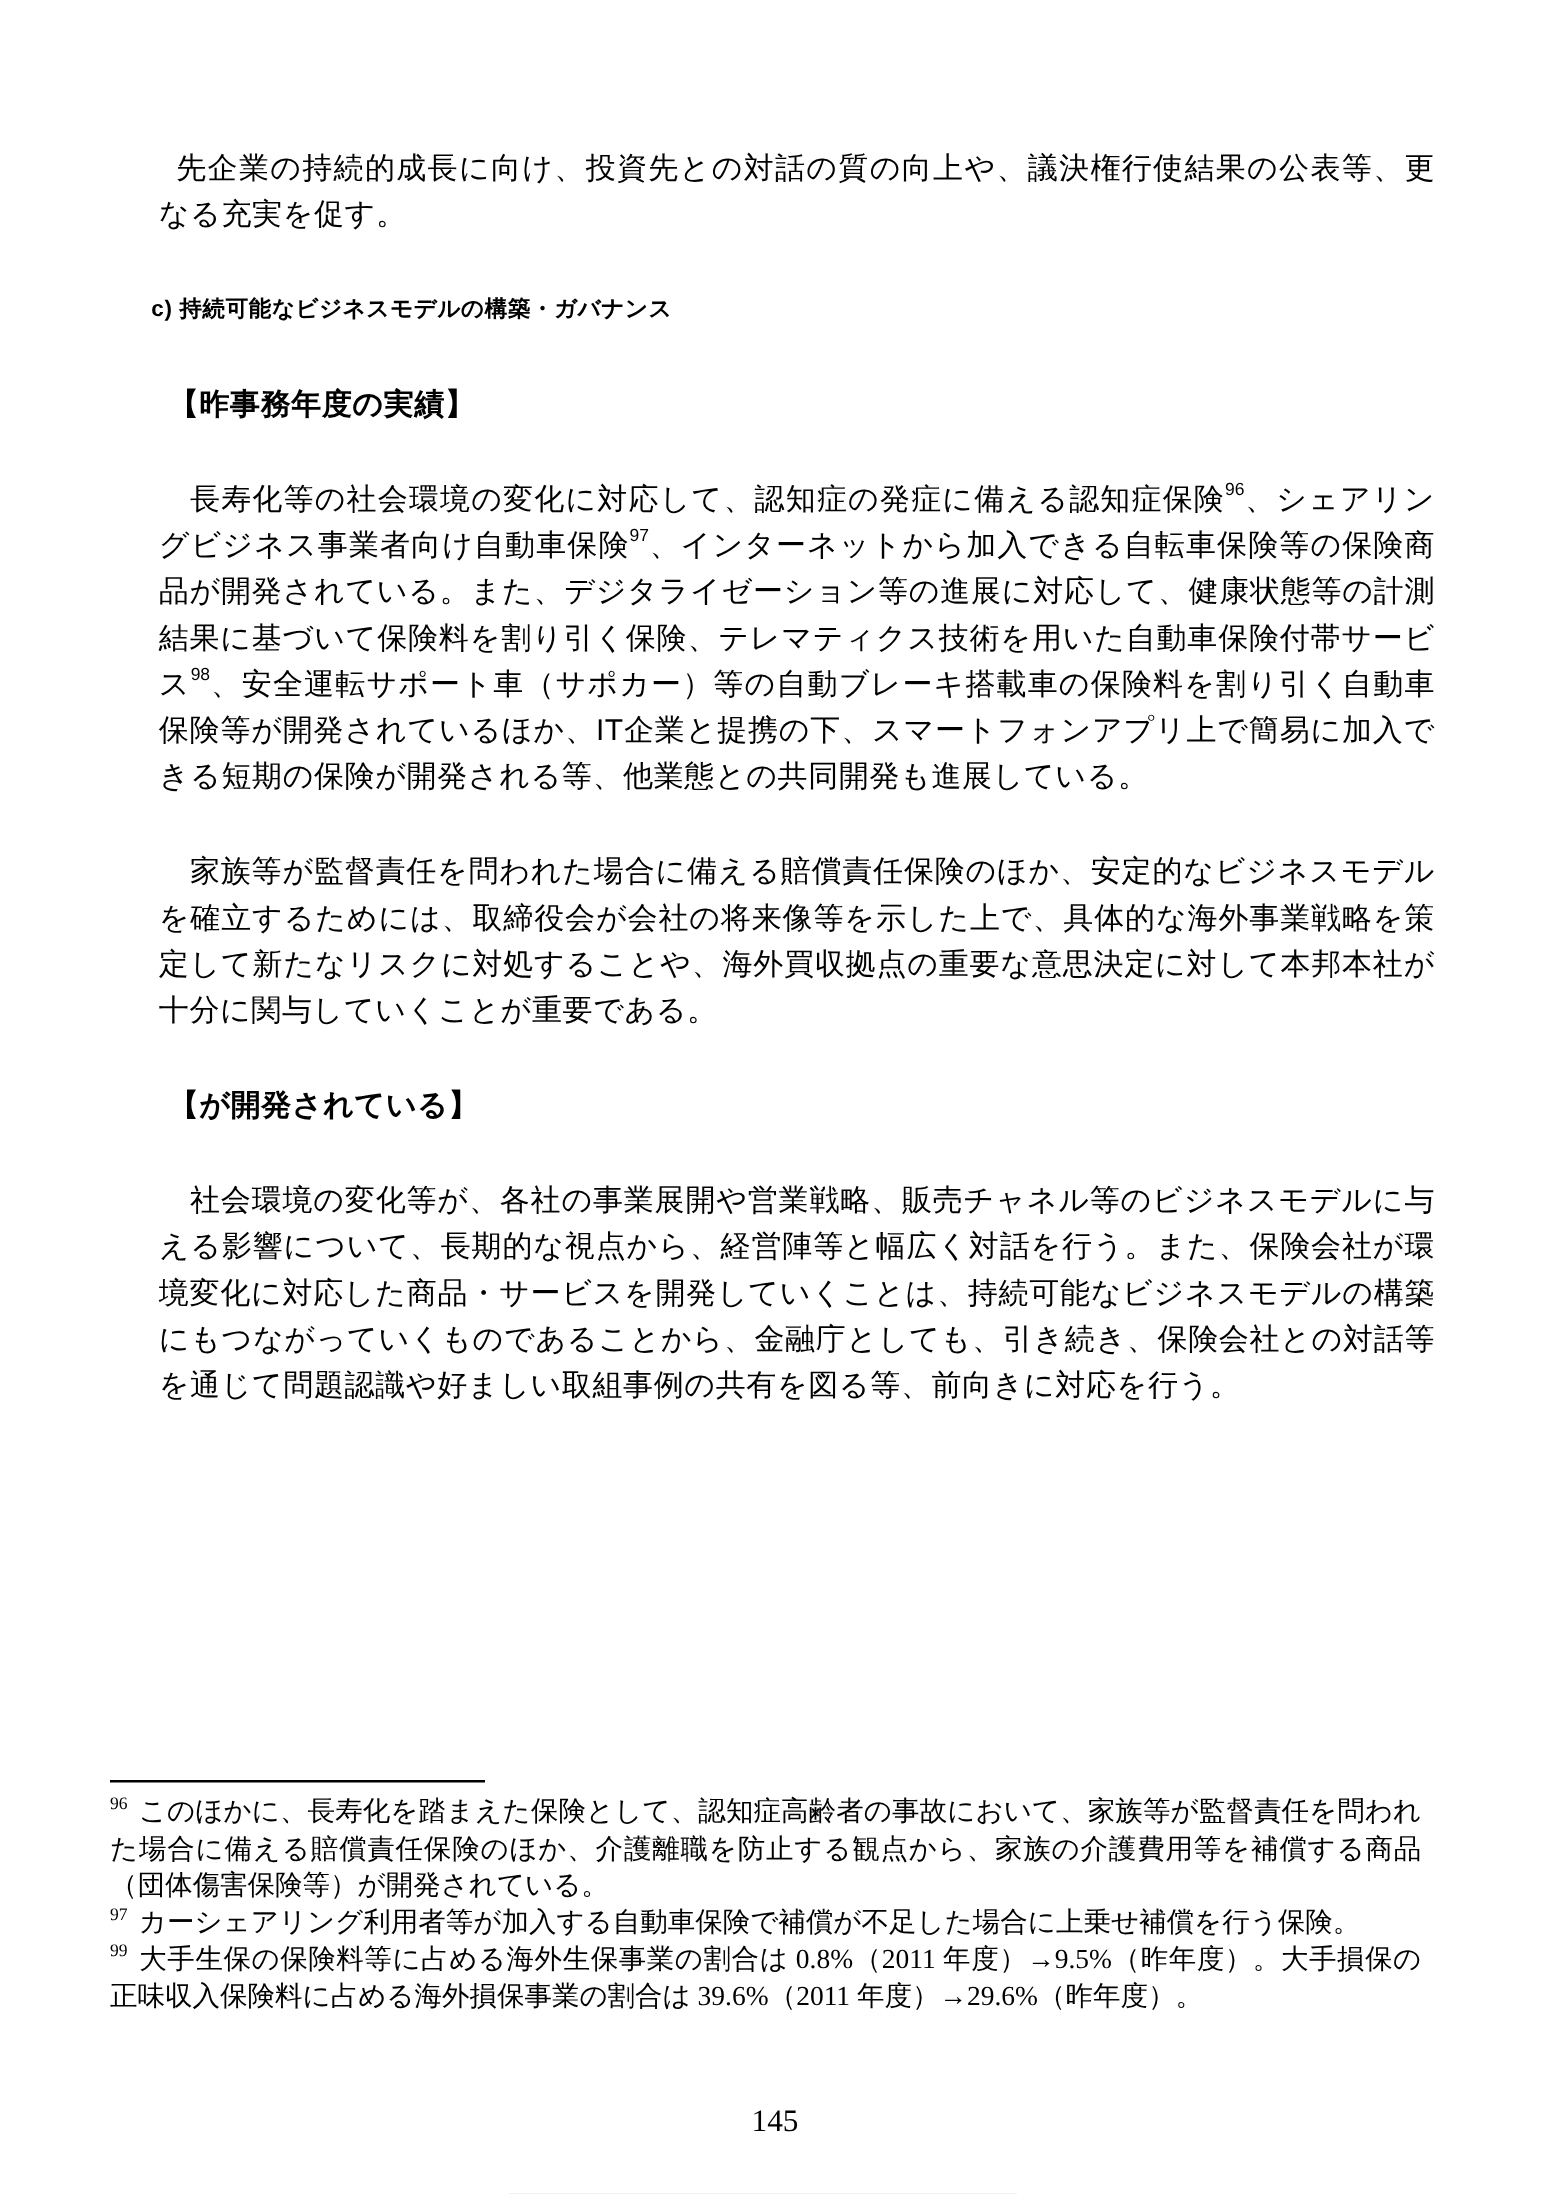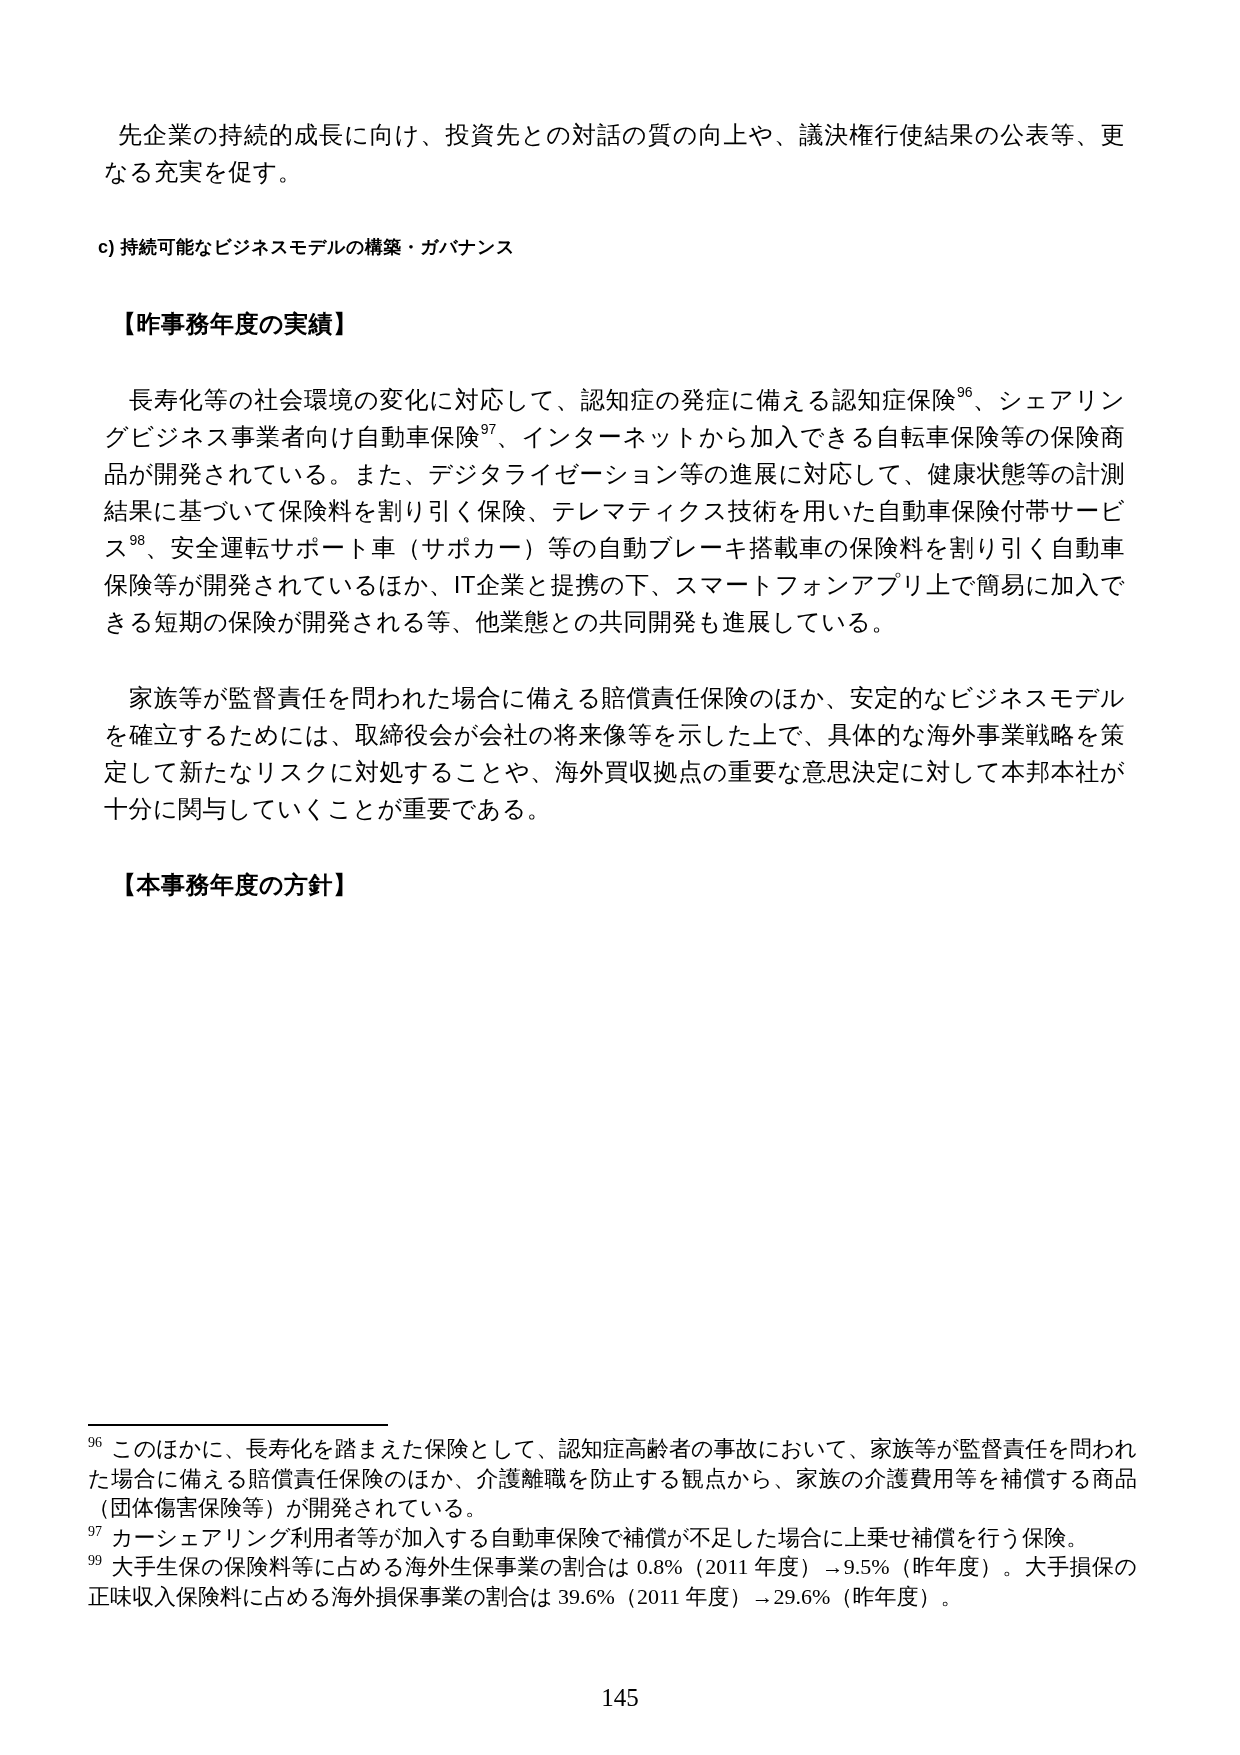--- a/index.html
+++ b/index.html
@@ -12,21 +12,21 @@
     width: 1240px;
     height: 1755px;
     background: #ffffff;
     color: #000000;
     overflow: hidden;
     margin: 0 auto;
   }
   
   .body-text {
     position: absolute;
-    left: 104px;
+    left: 127px;
     top: 116px;
     width: 1021px;
     font-family: "Liberation Sans", "DejaVu Sans", sans-serif;
     font-size: 24px;
     line-height: 37px;
     text-align: justify;
     letter-spacing: 0.5px;
   }
   .body-text p, .body-text h2, .body-text h3 {
     margin: 0 0 39px 0;
@@ -106,22 +106,23 @@
 
     <h2 class="section-heading">c) 持続可能なビジネスモデルの構築・ガバナンス</h2>
 
     <h3 class="subsection-heading">【昨事務年度の実績】</h3>
 
     <p class="body-para">長寿化等の社会環境の変化に対応して、認知症の発症に備える認知症保険<sup class="fnref">96</sup>、シェアリングビジネス事業者向け自動車保険<sup class="fnref">97</sup>、インターネットから加入できる自転車保険等の保険商品が開発されている。また、デジタライゼーション等の進展に対応して、健康状態等の計測結果に基づいて保険料を割り引く保険、テレマティクス技術を用いた自動車保険付帯サービス<sup class="fnref">98</sup>、安全運転サポート車（サポカー）等の自動ブレーキ搭載車の保険料を割り引く自動車保険等が開発されているほか、IT企業と提携の下、スマートフォンアプリ上で簡易に加入できる短期の保険が開発される等、他業態との共同開発も進展している。</p>
 
 
     <p class="body-para">家族等が監督責任を問われた場合に備える賠償責任保険のほか、安定的なビジネスモデルを確立するためには、取締役会が会社の将来像等を示した上で、具体的な海外事業戦略を策定して新たなリスクに対処することや、海外買収拠点の重要な意思決定に対して本邦本社が十分に関与していくことが重要である。</p>
 
-    <h3 class="subsection-heading">【本事務年度の方針】</h3>
+    <h3 class="subsection-heading">【が開発されている】</h3>
 
+    <p class="body-para">社会環境の変化等が、各社の事業展開や営業戦略、販売チャネル等のビジネスモデルに与える影響について、長期的な視点から、経営陣等と幅広く対話を行う。また、保険会社が環境変化に対応した商品・サービスを開発していくことは、持続可能なビジネスモデルの構築にもつながっていくものであることから、金融庁としても、引き続き、保険会社との対話等を通じて問題認識や好ましい取組事例の共有を図る等、前向きに対応を行う。</p>
 
   </div>
 
   <div class="footnote-area">
     <hr class="footnote-separator">
 
     <p class="footnote">
       <sup class="fnnum">96</sup><span>このほかに、長寿化を踏まえた保険として、認知症高齢者の事故において、家族等が監督責任を問われた場合に備える賠償責任保険のほか、介護離職を防止する観点から、家族の介護費用等を補償する商品（団体傷害保険等）が開発されている。</span>
     </p>
 

